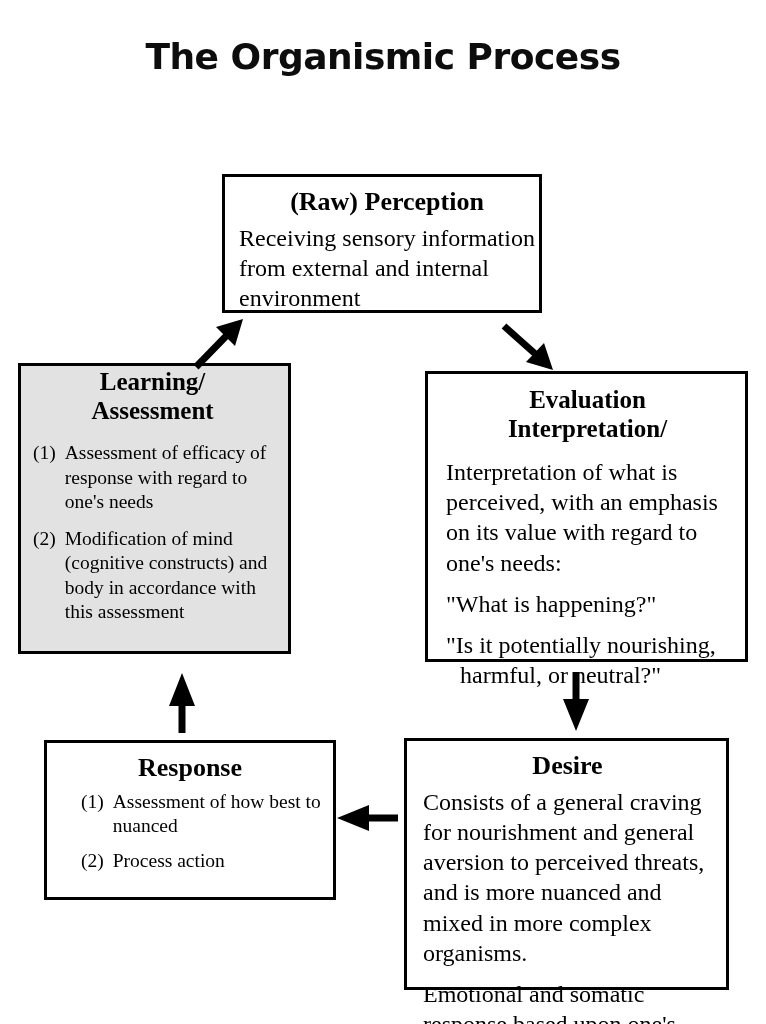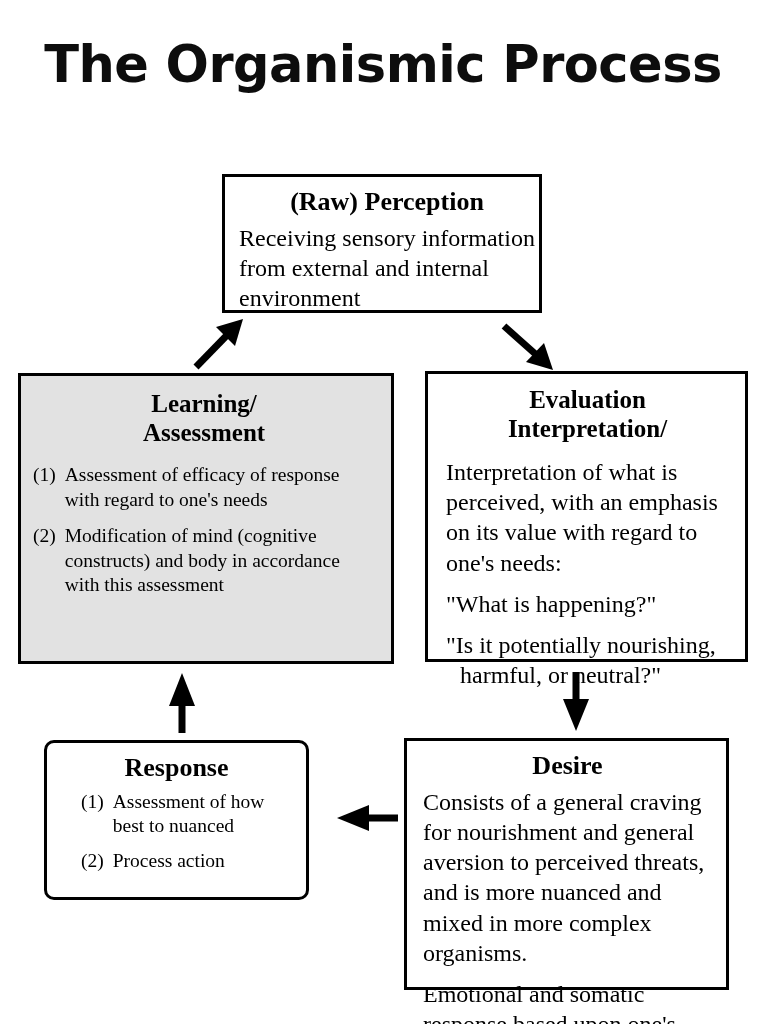--- a/index.html
+++ b/index.html
@@ -25,21 +25,21 @@
 
   
   .title {
     position: absolute;
     left: 0;
     top: 38px;
     width: 766px;
     text-align: center;
     font-family: "DejaVu Sans", "Liberation Sans", sans-serif;
     font-weight: bold;
-    font-size: 51px;
+    font-size: 36px;
     letter-spacing: -0.5px;
     line-height: 1.05;
     color: #0d0d0d;
   }
 
   
   .box {
     position: absolute;
     box-sizing: border-box;
     border: 3px solid #000000;
@@ -88,38 +88,37 @@
 
   
   #box-perception {
     left: 222px; top: 174px;
     width: 320px; height: 139px;
     padding: 10px 4px 0 14px;
   }
   #box-perception .box-title { font-size: 26px; margin-bottom: 6px; }
 
   #box-learning {
-    left: 18px; top: 373px;
-    width: 376px; height: 291px;
-    padding: 14px 16px 0 12px;
+    left: 18px; top: 363px;
+    width: 273px; height: 291px;
+    padding: 2px 16px 0 12px;
   }
   #box-learning .box-title { margin-bottom: 16px; }
 
   #box-interpretation {
     left: 425px; top: 371px;
     width: 323px; height: 291px;
     padding: 12px 16px 0 18px;
   }
   #box-interpretation .box-title { margin-bottom: 14px; }
 
   #box-response {
     left: 44px; top: 740px;
-    width: 265px; height: 160px;
+    width: 292px; height: 160px;
     padding: 10px 12px 0 12px;
-    border-radius: 10px;
   }
   #box-response .box-title { font-size: 26px; margin-bottom: 7px; }
   #box-response .num-item + .num-item { margin-top: 10px; }
   #box-response .num-list { padding-left: 22px; }
 
   #box-desire {
     left: 404px; top: 738px;
     width: 325px; height: 252px;
     padding: 10px 14px 0 16px;
   }

